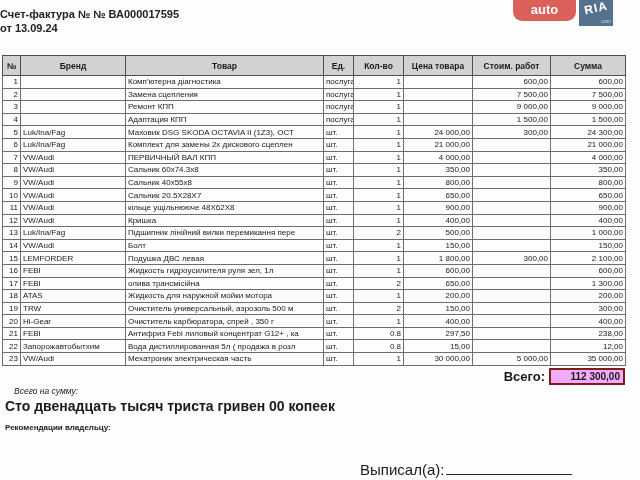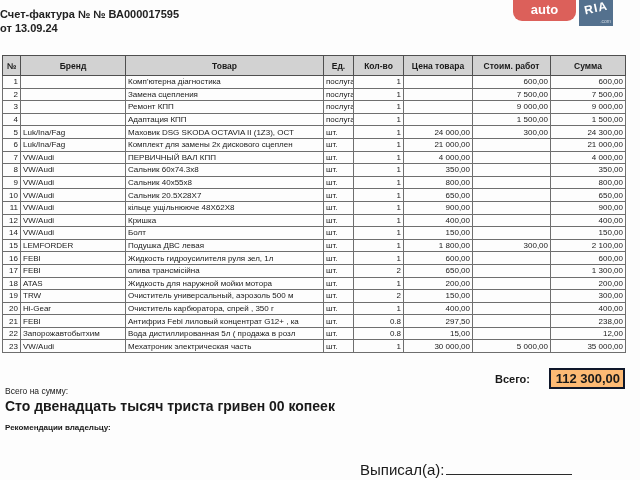--- a/index.html
+++ b/index.html
@@ -62,29 +62,29 @@
   td.c1 { text-align:left; }
   td.c2 { text-align:left; }
   td.c3 { }
   td.c4, td.c5, td.c6, td.c7 { text-align:right; }
 
   
   .total-row {
     position:absolute; top:368px; left:2px; width:623px;
     display:flex; justify-content:flex-end; align-items:center;
   }
-  .total-label { font-weight:bold; font-size:11px; margin-right:19px; }
+  .total-label { font-weight:bold; font-size:13px; margin-right:4px; }
   .total-box {
-    width:66px; border:2px solid #0f172a;
-    font-weight:bold; font-size:13px; text-align:right;
-    padding:1px 3px; background:#fdba74;
-  }
-
-  
-  .sum-label { position:absolute; left:5px; top:386px; font-size:8.5px; }
+    width:66px; border:2px solid #7f1d1d;
+    font-weight:bold; font-size:10px; text-align:right;
+    padding:1px 3px; background:#f0abfc;
+  }
+
+  
+  .sum-label { position:absolute; left:14px; top:386px; font-size:8.5px;font-style:italic; }
   .sum-words { position:absolute; left:5px; top:398px; font-size:14px; font-weight:bold; }
   .recommendations { position:absolute; left:5px; top:423px; font-size:8px; font-weight:bold; }
   .issued { position:absolute; left:360px; top:461px; font-size:15px; }
   .issued-line {
     display:inline-block; width:126px; height:10px;
     border-bottom:1px solid #2a2a2a; margin-left:2px;
   }
 </style>
 </head>
 <body>
@@ -238,20 +238,30 @@
         <td class="c0">12</td>
         <td class="c1">VW/Audi</td>
         <td class="c2">Кришка</td>
         <td class="c3">шт.</td>
         <td class="c4">1</td>
         <td class="c5">400,00</td>
         <td class="c6"></td>
         <td class="c7">400,00</td>
       </tr>
       <tr>
+        <td class="c0">13</td>
+        <td class="c1">Luk/Ina/Fag</td>
+        <td class="c2">Підшипник лінійний вилки перемикання пере</td>
+        <td class="c3">шт.</td>
+        <td class="c4">2</td>
+        <td class="c5">500,00</td>
+        <td class="c6"></td>
+        <td class="c7">1 000,00</td>
+      </tr>
+      <tr>
         <td class="c0">14</td>
         <td class="c1">VW/Audi</td>
         <td class="c2">Болт</td>
         <td class="c3">шт.</td>
         <td class="c4">1</td>
         <td class="c5">150,00</td>
         <td class="c6"></td>
         <td class="c7">150,00</td>
       </tr>
       <tr>

